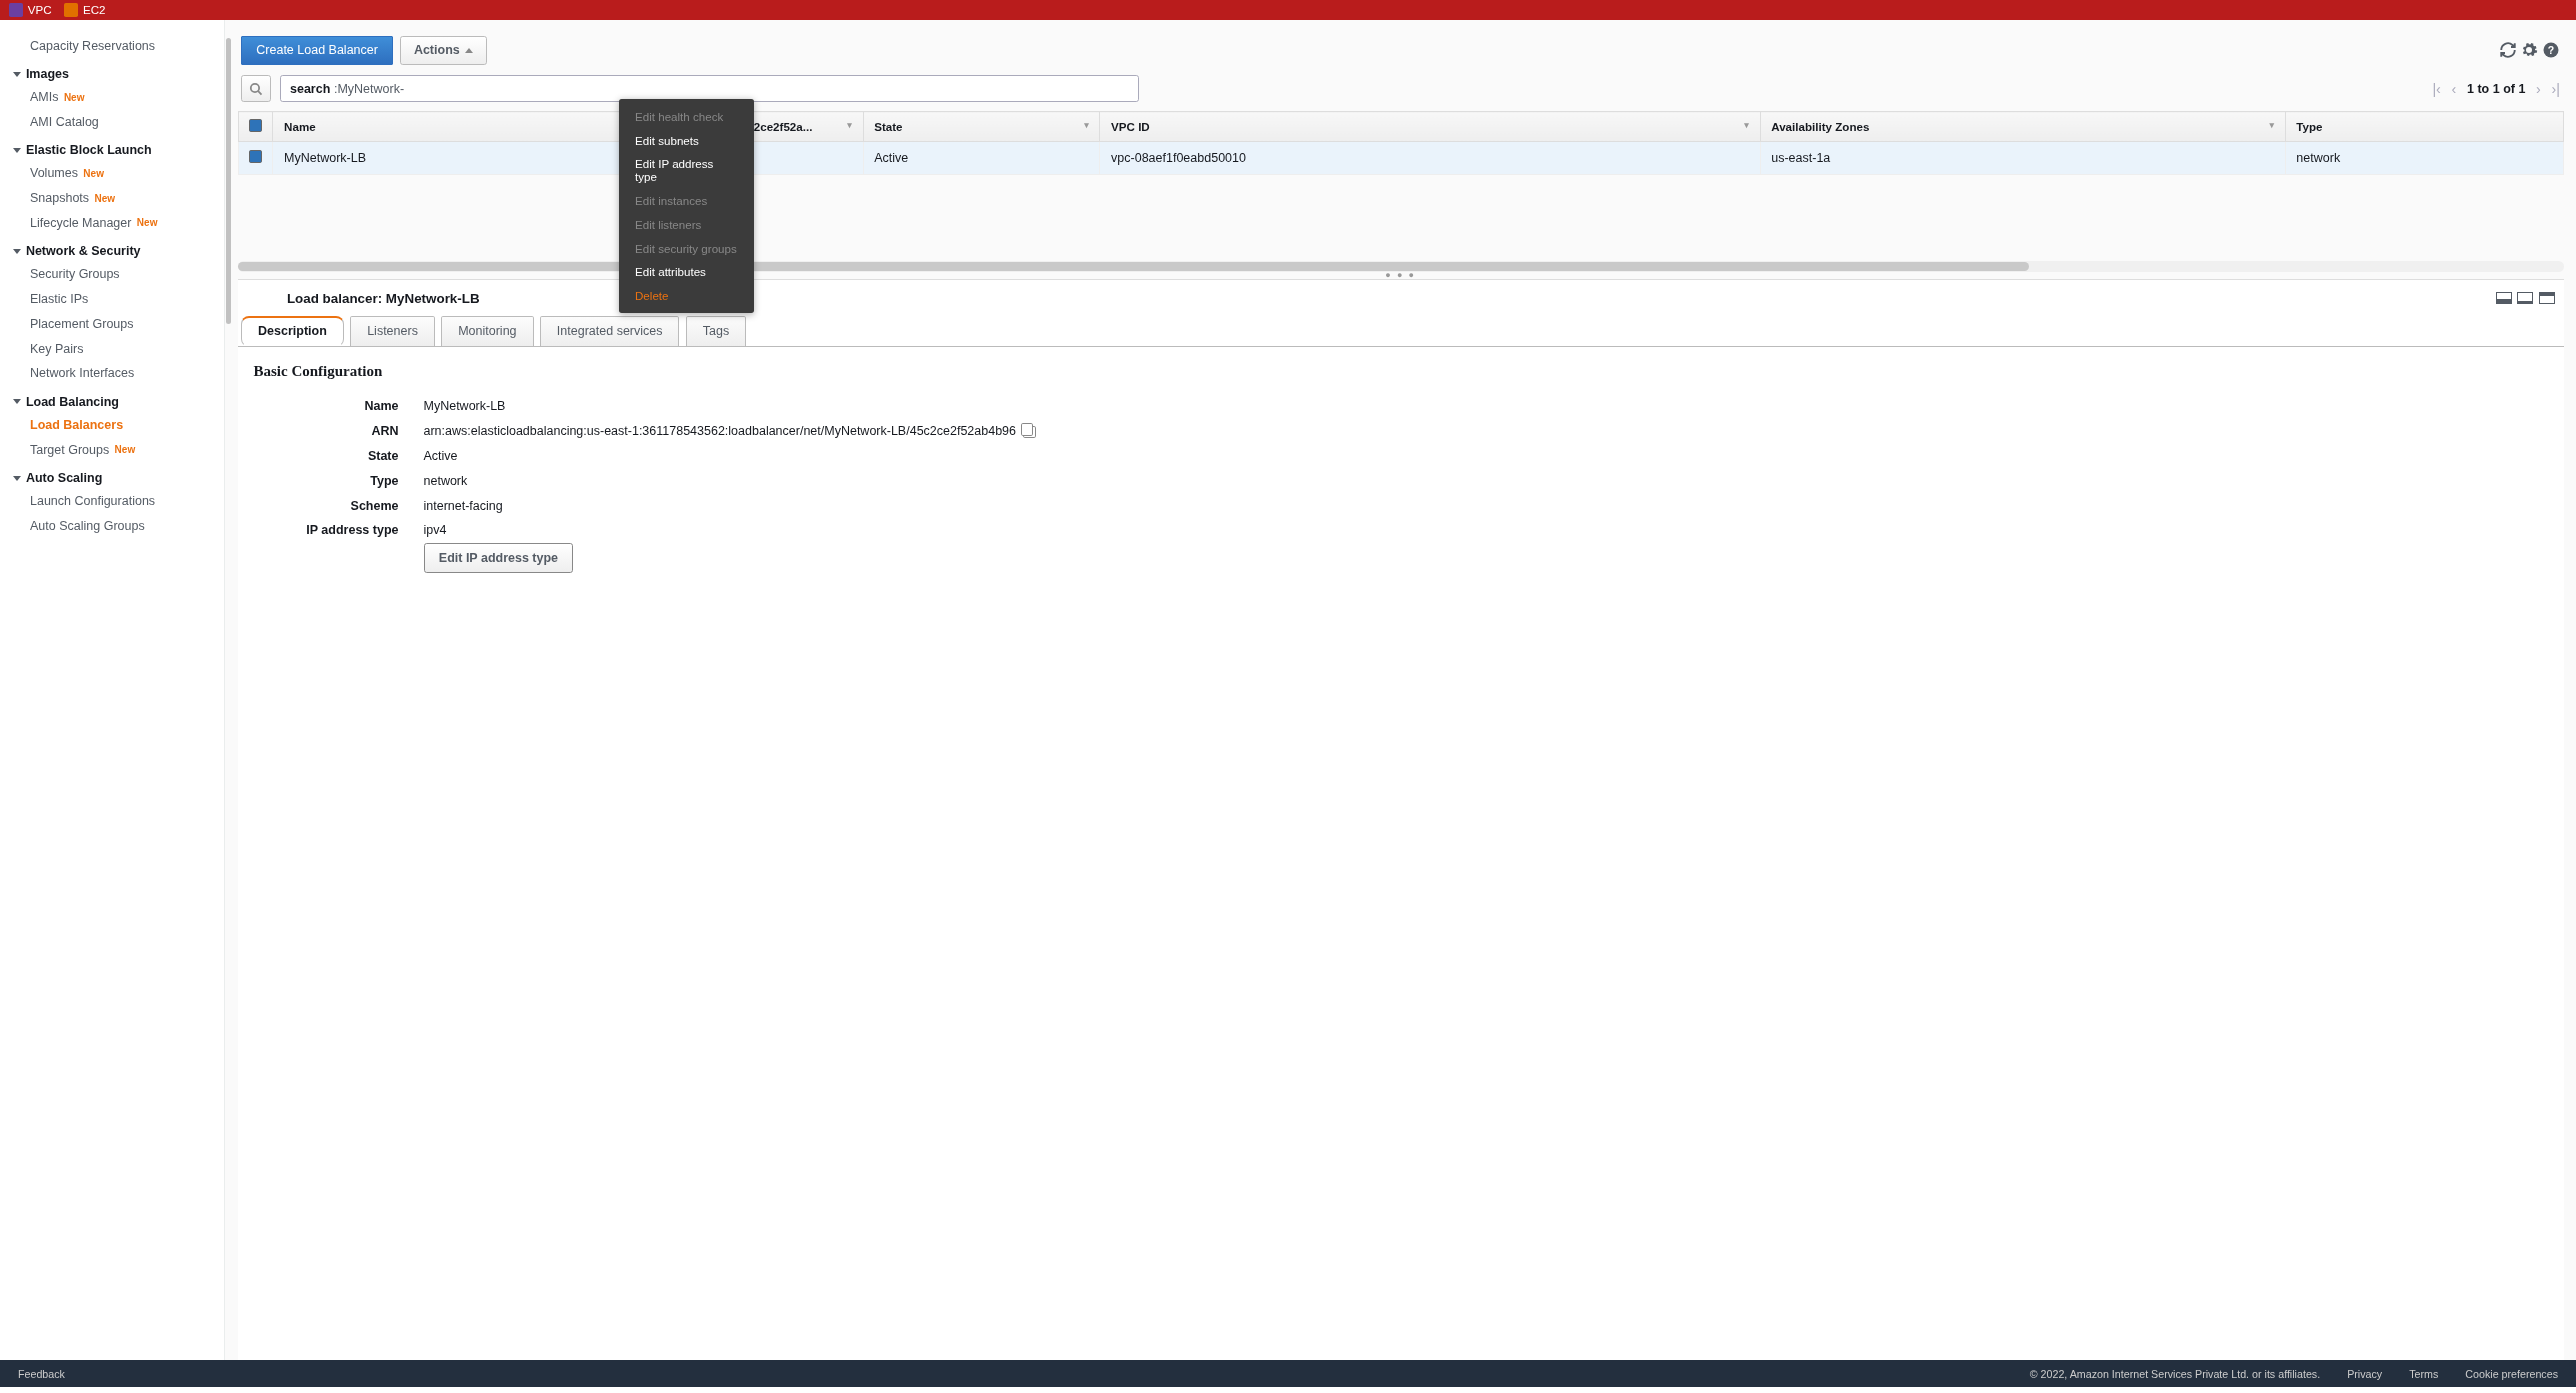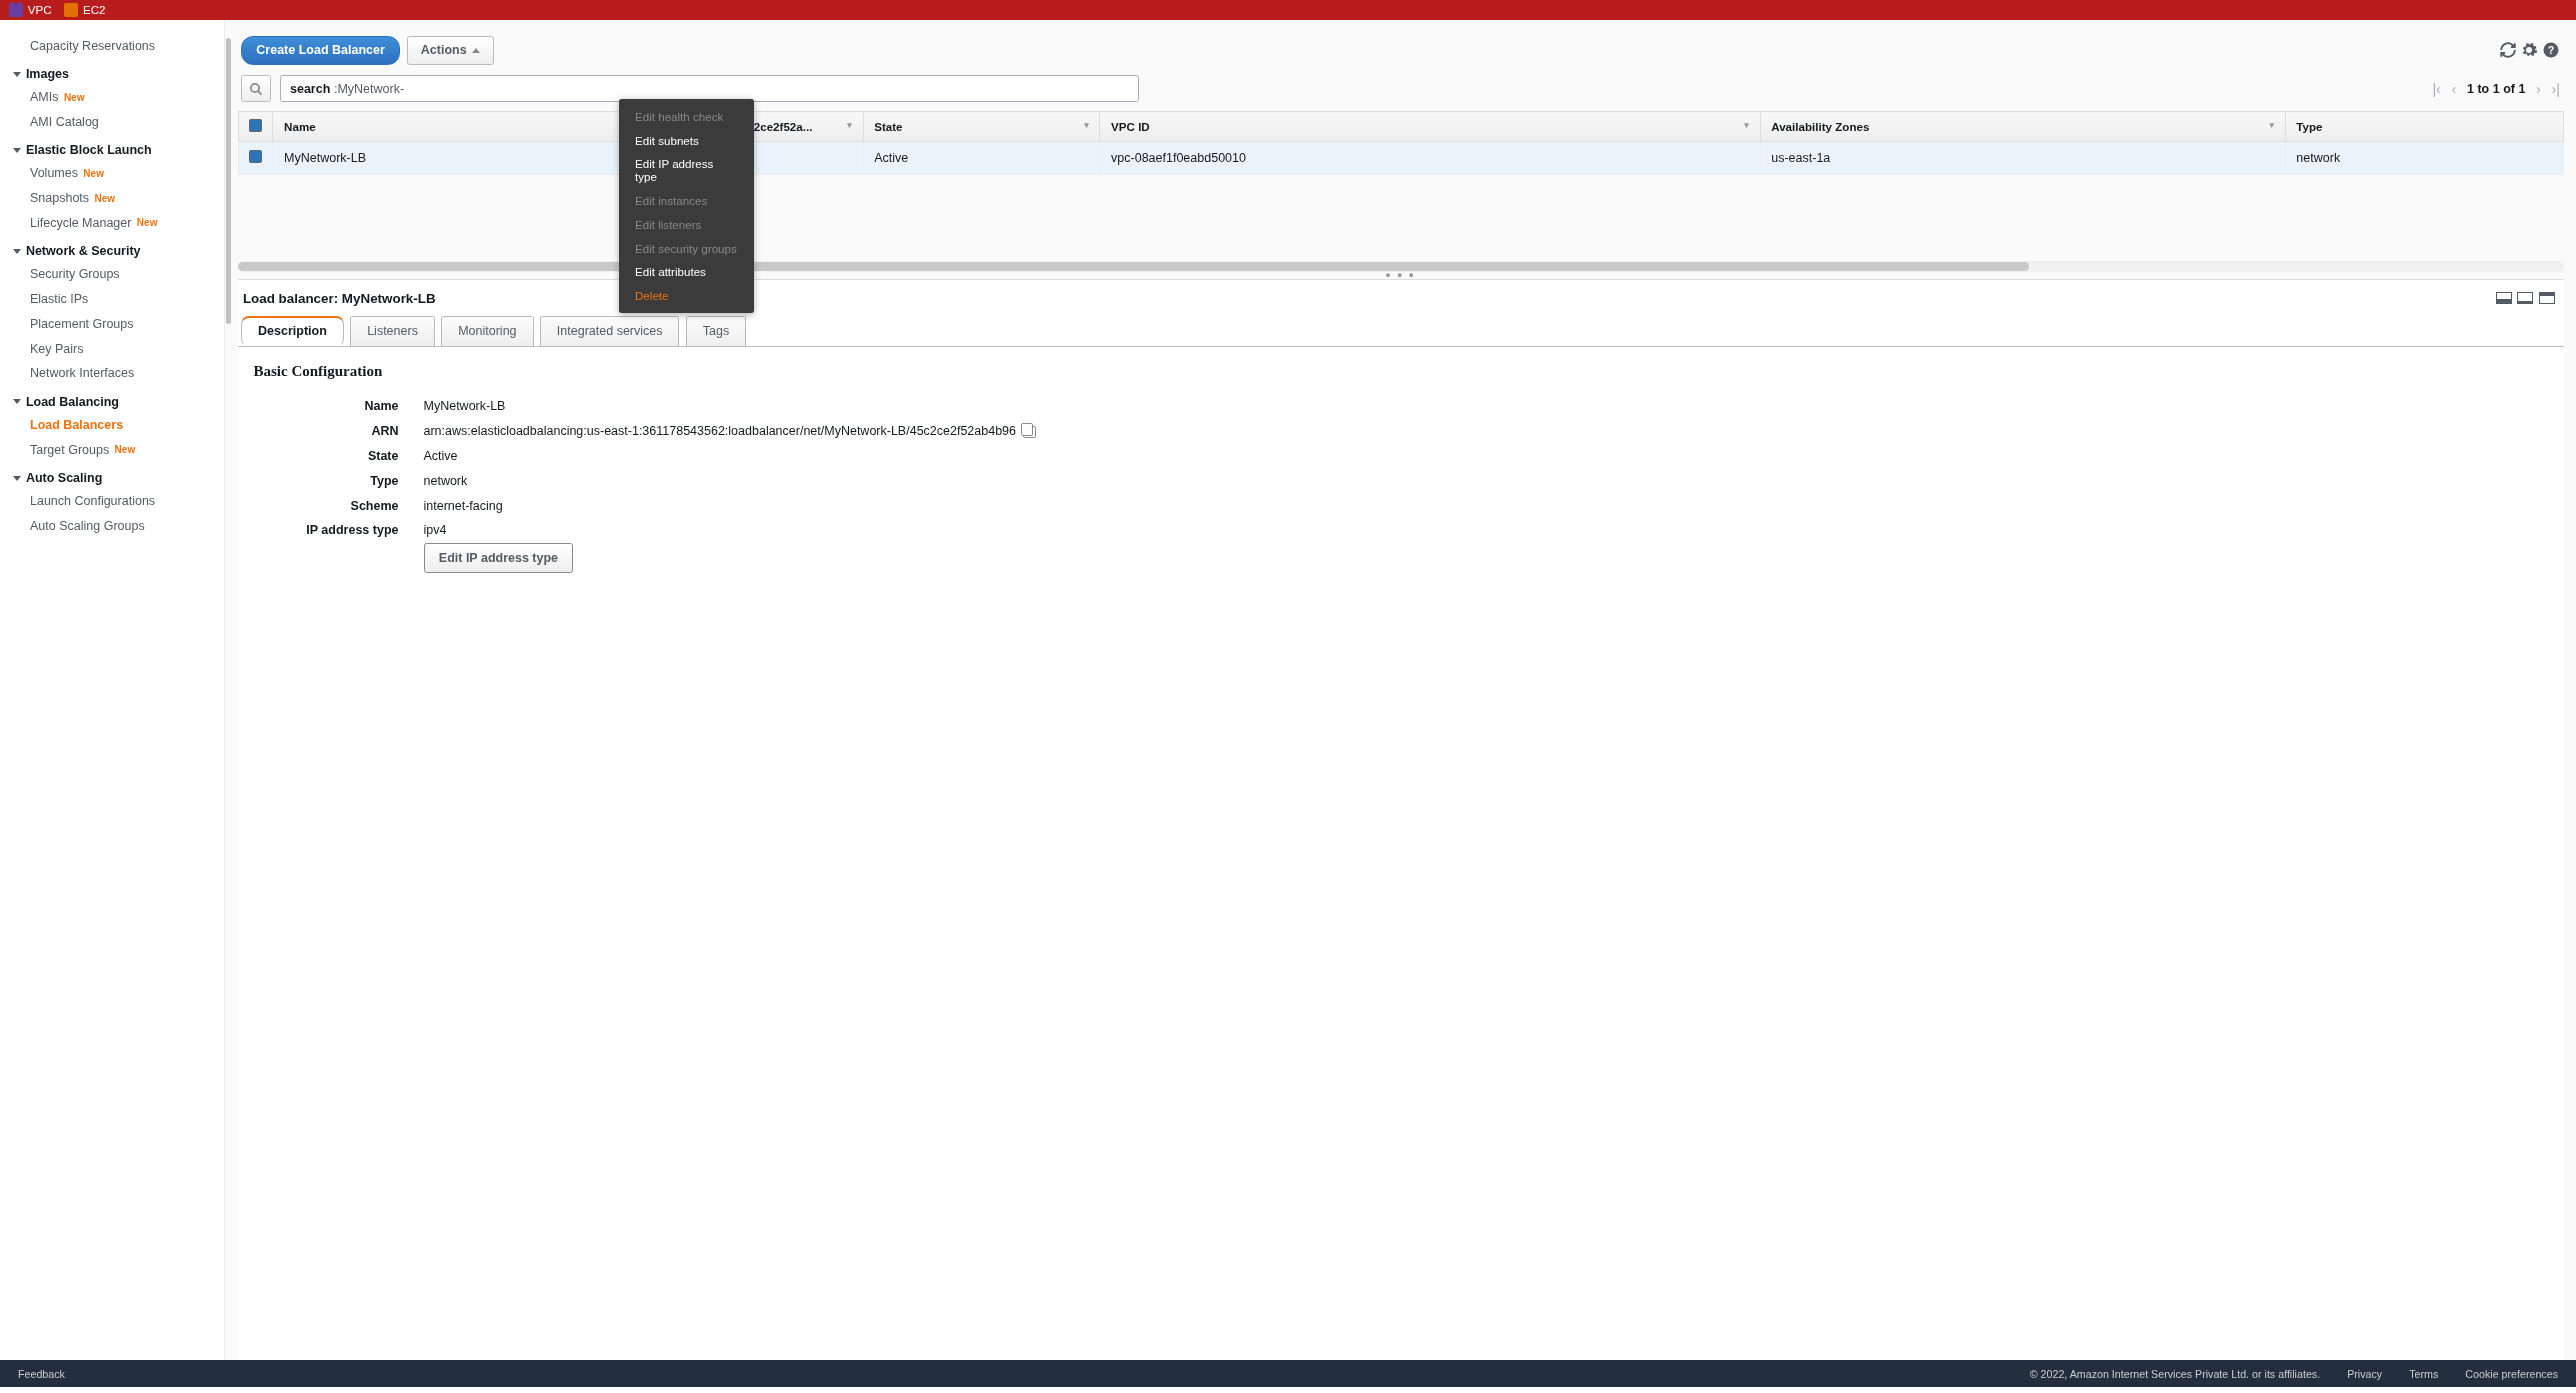--- a/index.html
+++ b/index.html
@@ -16,21 +16,21 @@
 .sidebar-item-cut { padding: 4.5px 12.5px 4.5px 30px; color: #888; }
 .sidebar-item { padding: 5.4px 12.5px 5.4px 30px; color: #545b64; cursor: pointer; display: flex; align-items: center; gap: 5.4px; }
 .sidebar-item.active { color: #ec7211; font-weight: 700; }
 .sidebar-section { padding: 9px 12.5px 3.6px 12.5px; font-weight: 700; color: #16191f; display: flex; align-items: center; gap: 5.4px; cursor: pointer; }
 .caret { display: inline-block; width: 0; height: 0; border-left: 4.5px solid transparent; border-right: 4.5px solid transparent; border-top: 5.4px solid #545b64; }
 .new-badge { color: #ec7211; font-size: 10px; font-weight: 700; }
 .content { flex: 1; background: #fafafa; display: flex; flex-direction: column; position: relative; border-left: 0.9px solid #eaeded; }
 .content-scroll-track { position: absolute; left: 0; top: 0; bottom: 0; width: 7.2px; background: transparent; }
 .content-scroll-thumb { position: absolute; left: 0.9px; top: 18px; width: 5.4px; height: 286px; background: #c1c1c1; border-radius: 3.6px; }
 .toolbar { padding: 16px 16px 10.7px 16px; display: flex; align-items: center; gap: 7.2px; }
-.btn-primary { background: linear-gradient(#3f8ed8, #2e6fbf); color: #fff; border: 0.9px solid #2e6fbf; border-radius: 12px; padding: 6.3px 14.3px; font-weight: 700; font-size: 12.5px; cursor: pointer; }
+.btn-primary { background: linear-gradient(#3f8ed8, #2e6fbf); color: #fff; border: 0.9px solid #2e6fbf; border-radius: 1px; padding: 6.3px 14.3px; font-weight: 400; font-size: 12.5px; cursor: pointer; }
 .btn-actions { background: linear-gradient(#fff, #eee); color: #545b64; border: 0.9px solid #bbb; border-radius: 2.7px; padding: 6.3px 12.5px; font-weight: 700; font-size: 12.5px; cursor: pointer; display: flex; align-items: center; gap: 5.4px; }
 .caret-up { width: 0; height: 0; border-left: 4.5px solid transparent; border-right: 4.5px solid transparent; border-bottom: 5.4px solid #888; }
 .toolbar-right { margin-left: auto; display: flex; gap: 3.6px; }
 .tool-icon { width: 18px; height: 18px; color: #545b64; cursor: pointer; }
 .actions-menu { position: absolute; left: 394px; top: 79px; width: 135px; background: #3b3b3b; border-radius: 2.7px; padding: 5.4px 0; z-index: 100; box-shadow: 0 1.8px 7.2px rgba(0,0,0,.3); }
 .menu-item { padding: 5.4px 16px; color: #fff; font-size: 11.6px; cursor: pointer; }
 .menu-item.disabled { color: #888; cursor: default; }
 .menu-item.delete { color: #ec7211; }
 .search-row { padding: 0 16px 9px 16px; display: flex; align-items: center; gap: 9px; }
 .search-icon-btn { width: 30px; height: 27px; border: 0.9px solid #bbb; border-radius: 2.7px; background: linear-gradient(#fff,#eee); display: flex; align-items: center; justify-content: center; cursor: pointer; }
@@ -44,21 +44,21 @@
 thead th { background: linear-gradient(#f7f7f7,#eee); border: 0.9px solid #ddd; padding: 7.2px 10.7px; text-align: left; font-weight: 700; font-size: 11.6px; color: #16191f; position: relative; }
 thead th .sort-caret { float: right; color: #999; font-size: 9px; }
 tbody td { border: 0.9px solid #eee; padding: 8px 10.7px; font-size: 12.5px; background: #eaf3fb; }
 .checkbox { width: 12.5px; height: 12.5px; border: 0.9px solid #666; border-radius: 1.8px; background: #2e73b8; display: inline-block; }
 .hscroll-track { margin: 5.4px 12.5px 0 12.5px; height: 10.7px; background: #f0f0f0; border-radius: 5.4px; position: relative; }
 .hscroll-thumb { position: absolute; left: 0; top: 0.9px; width: 77%; height: 9px; background: #c9c9c9; border-radius: 4.5px; }
 .splitter { height: 7.2px; display: flex; justify-content: center; align-items: center; cursor: row-resize; }
 .splitter-dots { color: #999; letter-spacing: 1.8px; font-size: 9px; }
 .detail-panel { background: #fff; border-top: 0.9px solid #ddd; flex: 1; display: flex; flex-direction: column; overflow: hidden; margin: 0 12.5px; }
 .detail-header { display: flex; align-items: center; padding: 10.7px 9px 10.7px 5.4px; }
-.detail-title { font-weight: 700; font-size: 13.4px; }
+.detail-title { font-weight: 700; font-size: 13.4px; margin-left: 44px; }
 .layout-icons { margin-left: auto; display: flex; gap: 5.4px; }
 .layout-icon { width: 16px; height: 12.5px; border: 1.8px solid #545b64; cursor: pointer; position: relative; }
 .layout-icon.bottom::after { content:''; position:absolute; left:0; right:0; bottom:0; height:4.5px; background:#545b64; }
 .layout-icon.mid::after { content:''; position:absolute; left:0; right:0; bottom:0; height:2.7px; background:#545b64; }
 .layout-icon.top::after { content:''; position:absolute; left:0; right:0; top:0; height:2.7px; background:#545b64; }
 .tabs { display: flex; gap: 6.3px; padding: 0 3.6px; }
 .tab { padding: 7.2px 16px; border: 0.9px solid #bbb; background: linear-gradient(#fcfcfc,#eee); color: #545b64; border-radius: 1.8px 1.8px 0 0; cursor: pointer; font-size: 12.5px; }
 .tab.active { background: #fff; color: #16191f; font-weight: 700; border-top: 2.7px solid #ec7211; border-bottom: 0.9px solid #fff; padding-top: 5.4px; border-radius: 8px; }
 .detail-body { border-top: 0.9px solid #bbb; margin-top: -0.9px; padding: 16px 16px 16px 16px; overflow-y: auto; flex: 1; position: relative; }
 .detail-body::-webkit-scrollbar { width: 9px; }

